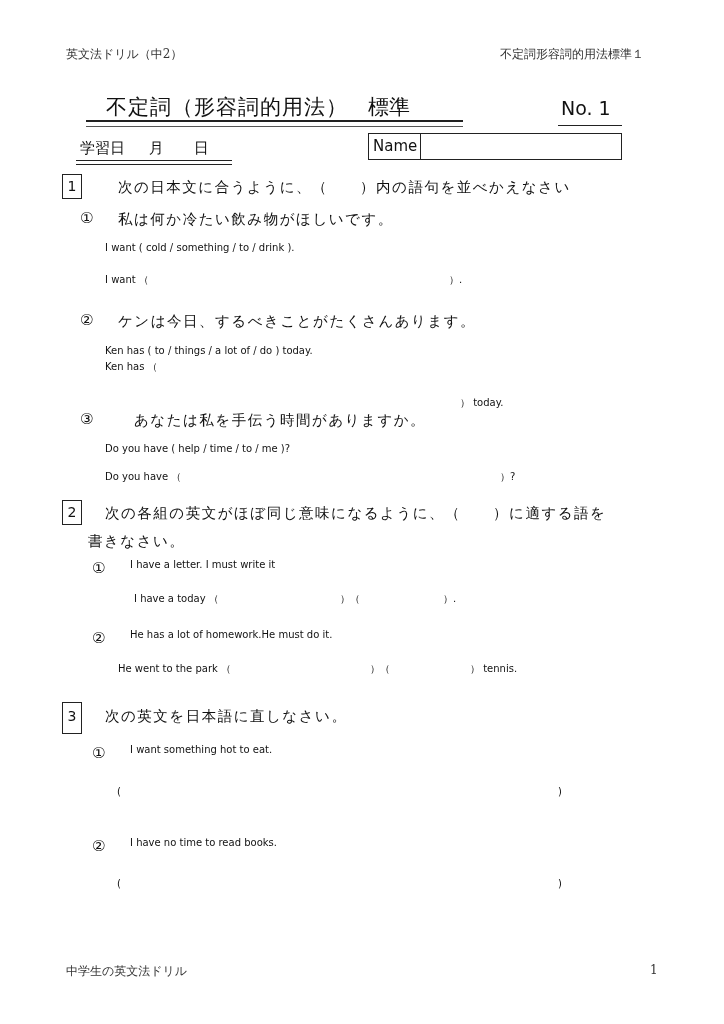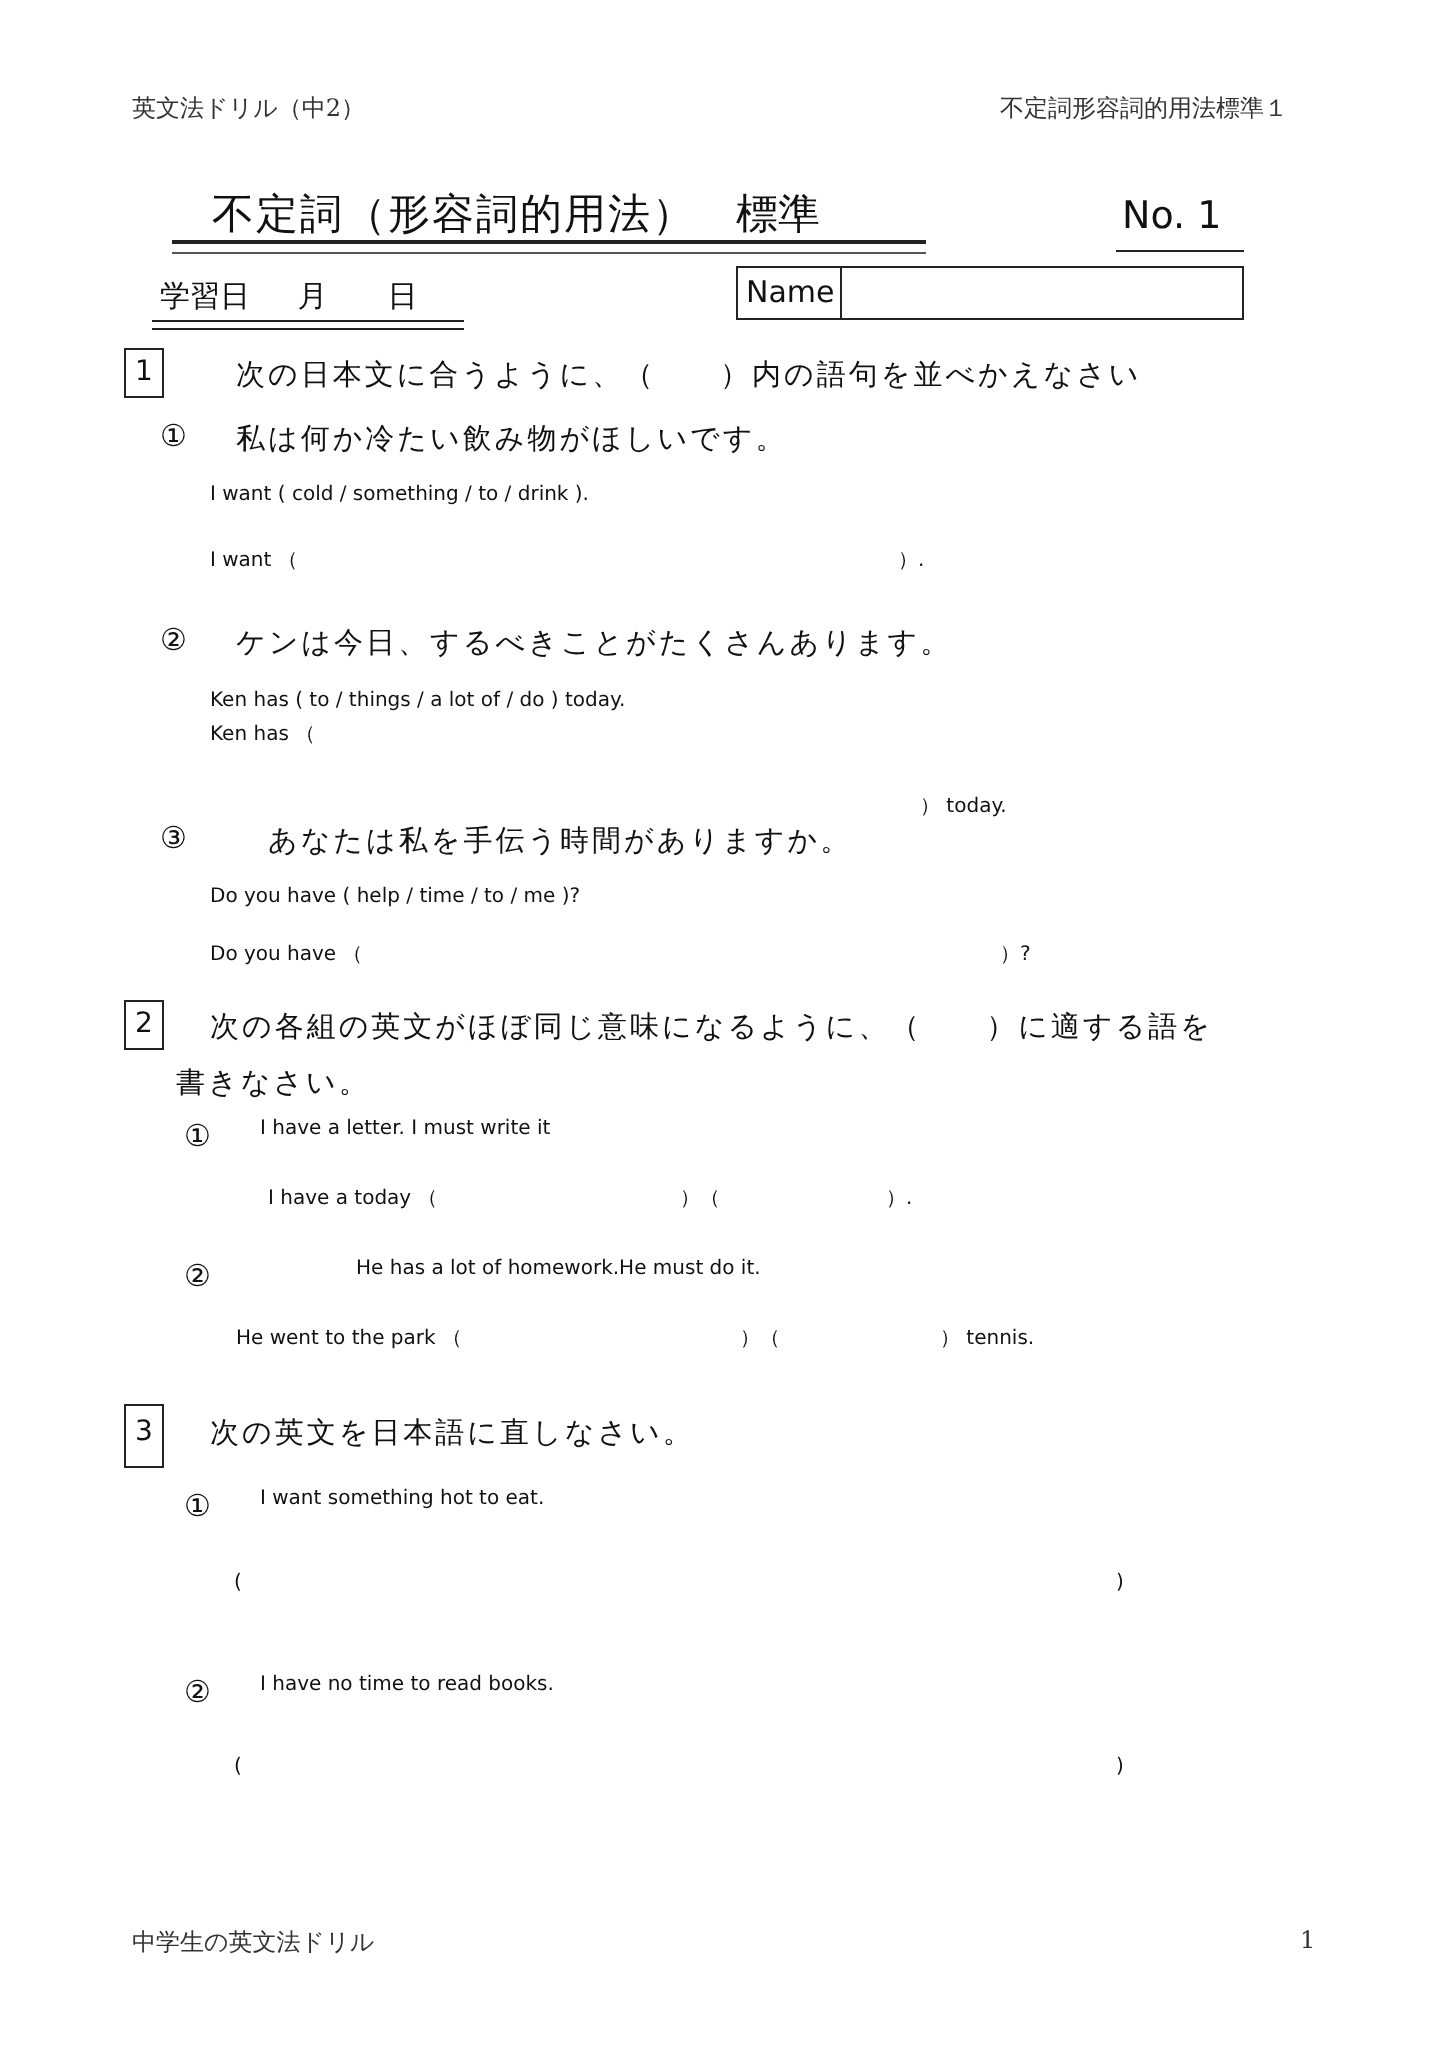--- a/index.html
+++ b/index.html
@@ -72,21 +72,21 @@
 <div class="abs jp" style="left:105px;top:504px;">次の各組の英文がほぼ同じ意味になるように、（　　）に適する語を</div>
 <div class="abs jp" style="left:88px;top:532px;">書きなさい。</div>
 
 <div class="abs num" style="left:92px;top:559px;">①</div>
 <div class="abs en" style="left:130px;top:559px;">I have a letter. I must write it</div>
 <div class="abs en" style="left:134px;top:592px;">I have a today （</div>
 <div class="abs en" style="left:340px;top:592px;">）（</div>
 <div class="abs en" style="left:443px;top:592px;">）.</div>
 
 <div class="abs num" style="left:92px;top:629px;">②</div>
-<div class="abs en" style="left:130px;top:629px;margin-left:48px;">He has a lot of homework.He must do it.</div>
+<div class="abs en" style="left:130px;top:629px;">He has a lot of homework.He must do it.</div>
 <div class="abs en" style="left:118px;top:662px;">He went to the park （</div>
 <div class="abs en" style="left:370px;top:662px;">）（</div>
 <div class="abs en" style="left:470px;top:662px;">）  tennis.</div>
 
 <div class="secnum" style="left:62px;top:702px;height:32px;line-height:26px;">3</div>
 <div class="abs jp" style="left:105px;top:707px;text-align:right;">次の英文を日本語に直しなさい。</div>
 
 <div class="abs num" style="left:92px;top:744px;">①</div>
 <div class="abs en" style="left:130px;top:744px;">I want something hot to eat.</div>
 <div class="abs en" style="left:117px;top:786px;">(</div>

